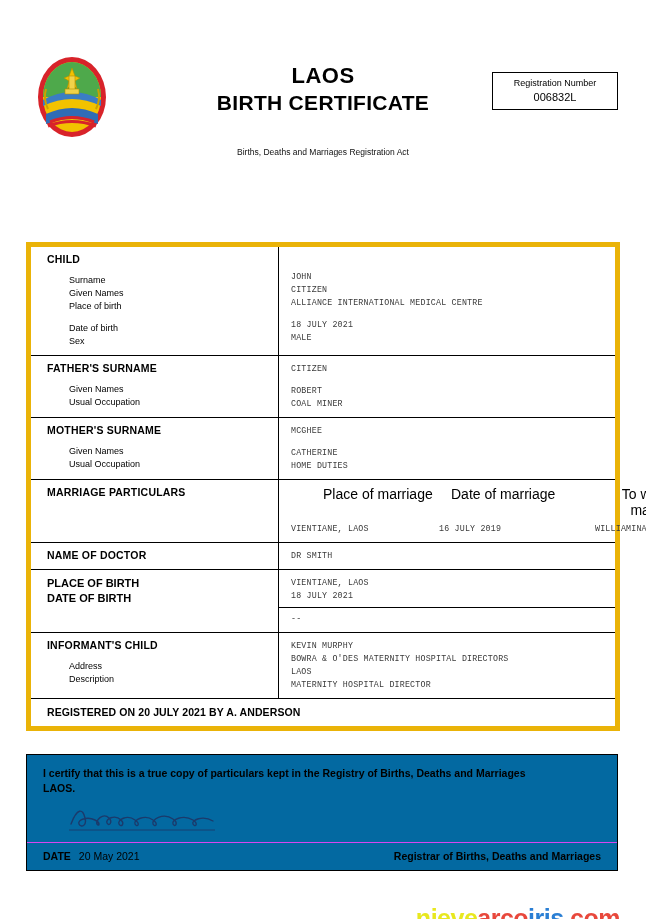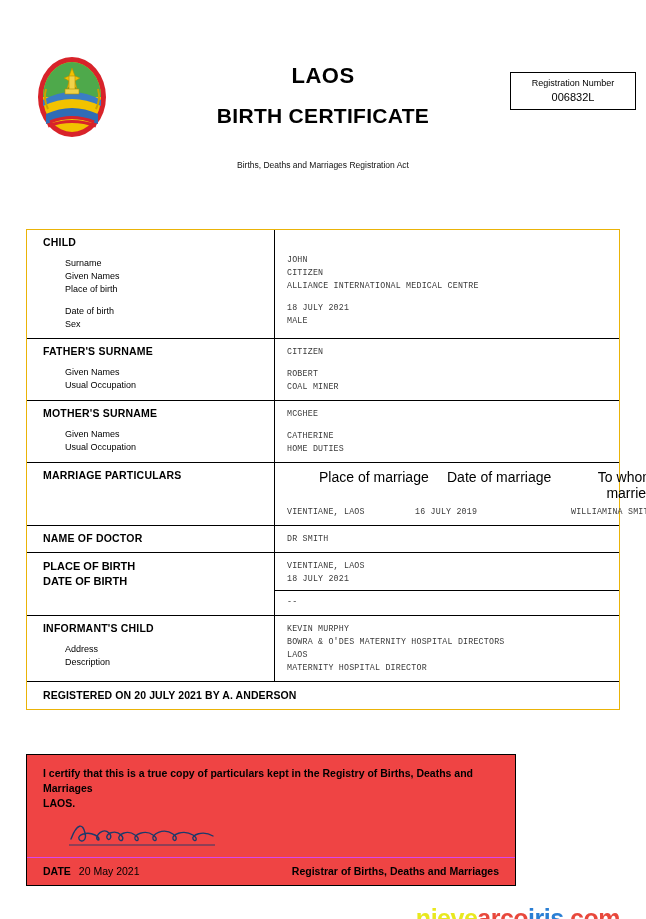--- a/index.html
+++ b/index.html
@@ -42,31 +42,31 @@
   }
   .title-main {
     font-size: 22px;
     font-weight: bold;
     letter-spacing: 0.5px;
     line-height: 1.1;
   }
   .title-sub {
     font-size: 21px;
     font-weight: bold;
-    margin-top: 16px;
+    margin-top: 3px;
     letter-spacing: 0.3px;
   }
   .title-act {
     font-size: 8.5px;
     margin-top: 32px;
     color: #111;
   }
   .reg-box {
     position: absolute;
-    right: 10px;
+    right: 28px;
     top: 30px;
     width: 126px;
     border: 1px solid #000;
     text-align: center;
     padding: 5px 2px 6px 2px;
     box-sizing: border-box;
     background: #fff;
   }
   .reg-label {
     font-size: 9px;
@@ -74,23 +74,23 @@
   }
   .reg-value {
     font-size: 11px;
     margin-top: 2px;
   }
 
   
   .cert {
     position: absolute;
     left: 26px;
-    top: 187px;
+    top: 200px;
     width: 594px;
-    border: 1px solid #eab308;
+    border: 5px solid #eab308;
     box-sizing: border-box;
     background: #fff;
   }
   .row {
     display: flex;
     border-bottom: 1px solid #000;
     box-sizing: border-box;
   }
   .row:last-child { border-bottom: none; }
   .col-left {
@@ -131,21 +131,21 @@
     margin-bottom: 4px;
     margin-left: 32px;
   }
   .mh1 { width: 128px; }
   .mh2 { width: 120px; }
   .mh3 { flex: 1; text-align: right; }
   .marriage-vals {
     display: flex;
   }
   .mv1 { width: 128px; }
-  .mv2 { width: 120px; }
+  .mv2 { width: 120px; margin-left: 20px; }
   .mv3 { flex: 1; margin-left: 36px; }
   .full-row {
     padding: 7px 10px 8px 16px;
     box-sizing: border-box;
   }
   .registered-line {
     font-size: 10.5px;
     font-weight: bold;
     letter-spacing: 0.1px;
   }
@@ -157,24 +157,24 @@
   .inner-sep {
     border-top: 1px solid #000;
     margin: 5px -10px 4px -12px;
   }
 
   
   .certify {
     position: absolute;
     left: 26px;
     top: 712px;
-    width: 490px;
+    width: 592px;
     border: 1px solid #000;
     box-sizing: border-box;
-    background: #ef4444;
+    background: #0369a1;
   }
   .certify-text {
     font-size: 10.5px;
     font-weight: bold;
     line-height: 15px;
     padding: 11px 16px 4px 16px;
   }
   .sig-area {
     height: 42px;
     position: relative;

